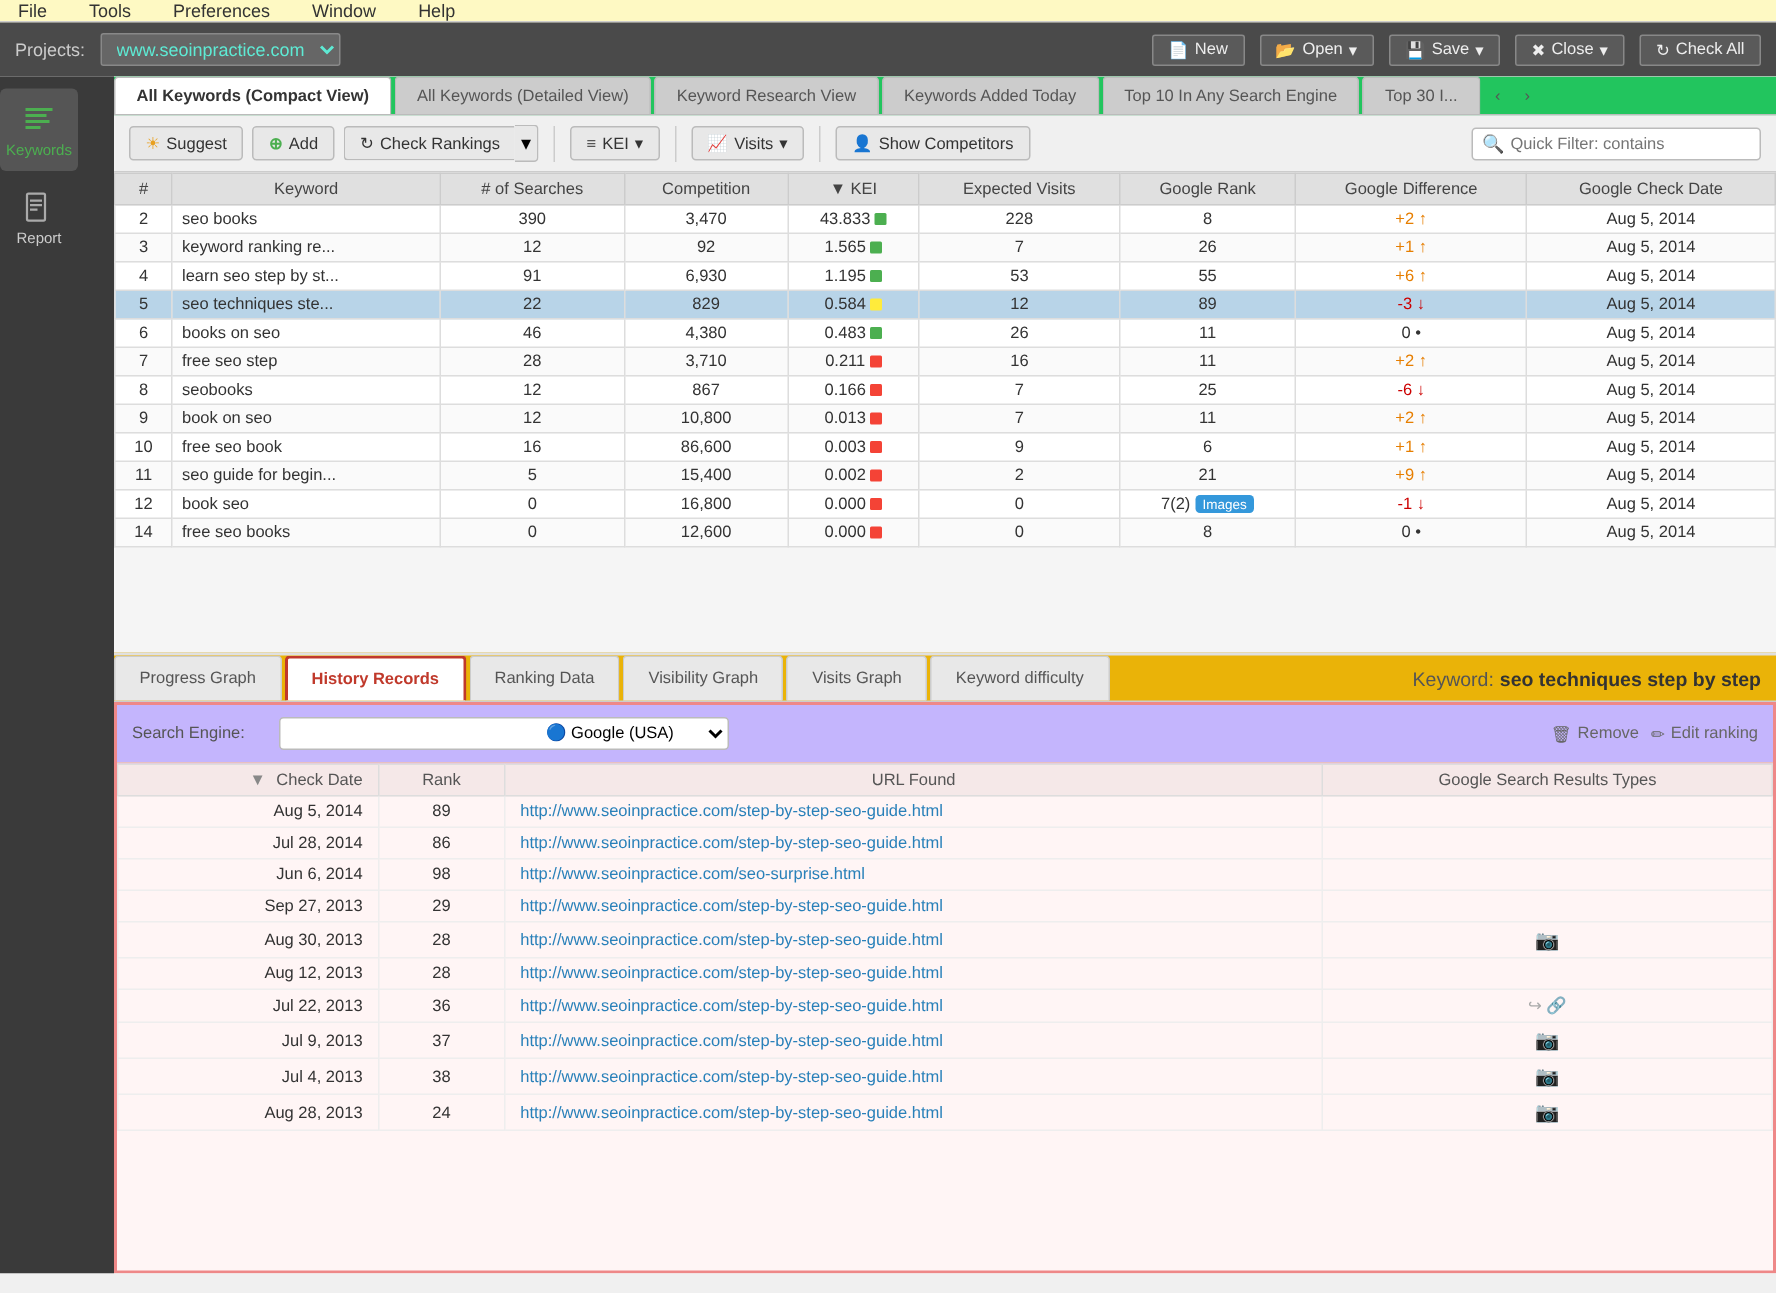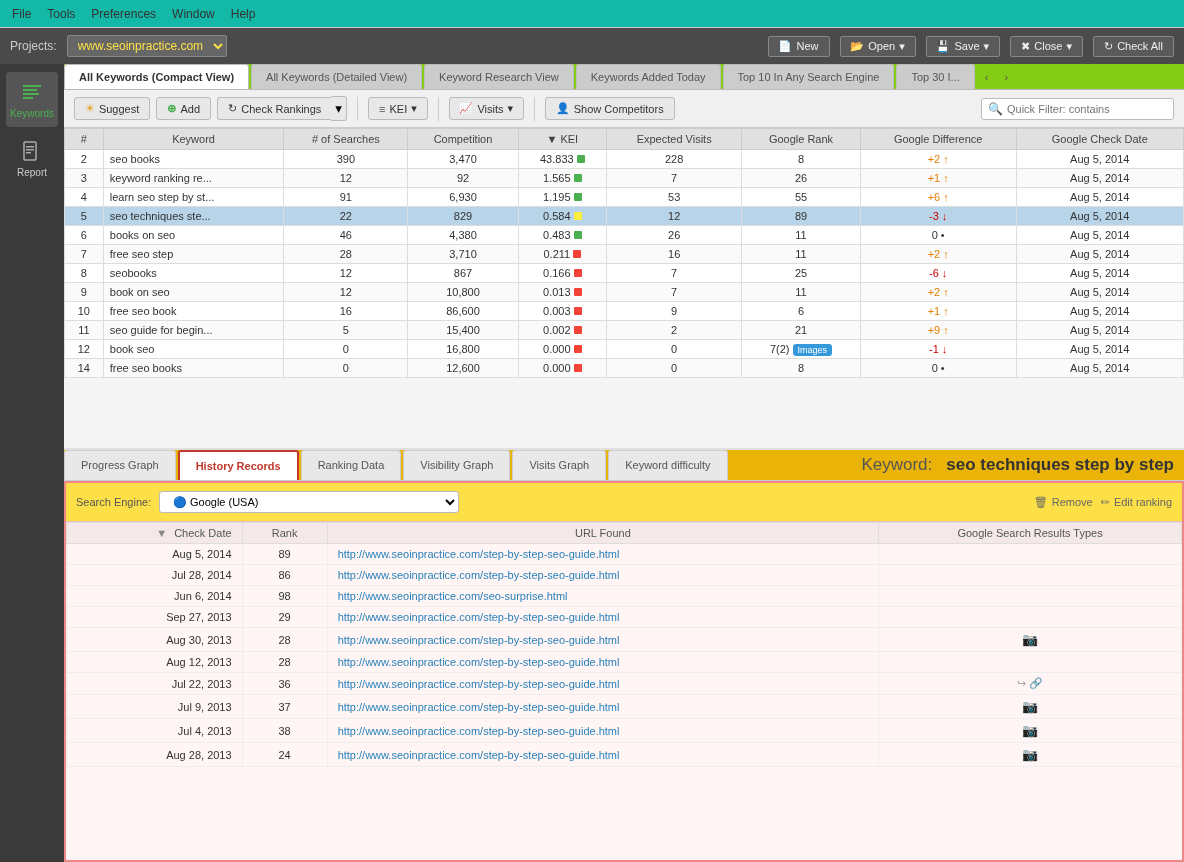--- a/index.html
+++ b/index.html
@@ -1,40 +1,40 @@
 <!DOCTYPE html>
 <html><head>
   <meta charset="utf-8">
   <style>
     * { box-sizing: border-box; margin: 0; padding: 0; }
     body { font-family: Arial, sans-serif; font-size: 12px; background: #f0f0f0; color: #333; overflow: hidden; }
 
     
-    .menu-bar { background: #14b8a6; border-bottom: 1px solid #ccc; padding: 3px 8px; display: flex; align-items: center; gap: 8px; height: 28px; }
+    .menu-bar { background: #fef9c3; border-bottom: 1px solid #ccc; padding: 3px 8px; display: flex; align-items: center; gap: 20px; height: 15px; }
     .menu-item { font-size: 12px; color: #333; cursor: pointer; padding: 2px 4px; }
 
     
     .title-bar { background: #4a4a4a; color: white; padding: 4px 10px; display: flex; align-items: center; gap: 10px; height: 36px; }
     .title-bar-label { font-size: 12px; color: #ccc; }
-    .project-select { background: #666; color: #fde047; border: 1px solid #888; padding: 2px 6px; font-size: 12px; border-radius: 2px; cursor: pointer; }
+    .project-select { background: #666; color: #5eead4; border: 1px solid #888; padding: 2px 6px; font-size: 12px; border-radius: 2px; cursor: pointer; }
     .title-btn { background: #5a5a5a; color: #eee; border: 1px solid #888; padding: 3px 10px; font-size: 11px; border-radius: 2px; cursor: pointer; display: flex; align-items: center; gap: 4px; }
     .spacer { flex: 1; }
 
     
     .layout { display: flex; height: calc(862px - 64px); }
-    .sidebar { width: 64px; background: #3a3a3a; display: flex; flex-direction: column; align-items: center; padding: 8px 0; gap: 4px; }
+    .sidebar { width: 76px; background: #3a3a3a; display: flex; flex-direction: column; padding: 8px 0; gap: 4px; }
     .sidebar-item { width: 52px; display: flex; flex-direction: column; align-items: center; padding: 8px 4px; border-radius: 4px; cursor: pointer; color: #ccc; font-size: 10px; gap: 4px; }
     .sidebar-item.active { background: #555; color: #4caf50; }
     .sidebar-icon { width: 24px; height: 24px; display: flex; align-items: center; justify-content: center; }
 
     
     .main-content { flex: 1; overflow: hidden; display: flex; flex-direction: column; background: #f5f5f5; }
 
     
-    .tab-bar { display: flex; background: #84cc16; border-bottom: 1px solid #bbb; overflow: hidden; align-items: flex-end; }
+    .tab-bar { display: flex; background: #22c55e; border-bottom: 1px solid #bbb; overflow: hidden; align-items: flex-end; }
     .tab { padding: 6px 14px; font-size: 11px; cursor: pointer; border: 1px solid #bbb; border-bottom: none; background: #ccc; color: #555; margin-right: 2px; border-radius: 3px 3px 0 0; white-space: nowrap; }
     .tab.active { background: white; color: #333; font-weight: bold; }
     .tab-more { padding: 6px 8px; font-size: 11px; cursor: pointer; color: #555; }
 
     
     .toolbar { display: flex; align-items: center; gap: 6px; padding: 6px 10px; background: #f0f0f0; border-bottom: 1px solid #ccc; }
     .toolbar-btn { display: flex; align-items: center; gap: 4px; padding: 4px 10px; background: #e8e8e8; border: 1px solid #bbb; border-radius: 3px; cursor: pointer; font-size: 11px; color: #333; }
     .toolbar-separator { width: 1px; height: 24px; background: #ccc; margin: 0 4px; }
     .filter-box { margin-left: auto; display: flex; align-items: center; border: 1px solid #bbb; border-radius: 3px; background: white; padding: 3px 6px; gap: 4px; }
     .filter-input { border: none; outline: none; font-size: 11px; color: #999; width: 160px; }
@@ -46,28 +46,28 @@
     .keyword-table tr:nth-child(even) { background: #fafafa; }
     .keyword-table tr:nth-child(odd) { background: white; }
     .keyword-table tr.selected { background: #b8d4e8 !important; }
     .keyword-table td.left { text-align: left; }
     .table-scroll { overflow-y: auto; overflow-x: auto; flex: 1; max-height: 320px; }
 
     
     .bottom-tabs { display: flex; background: #eab308; border-bottom: 1px solid #ccc; border-top: 2px solid #e0e0e0; }
     .bottom-tab { padding: 8px 16px; font-size: 11px; cursor: pointer; border: 1px solid #ccc; border-bottom: none; background: #e8e8e8; color: #555; margin-right: 2px; border-radius: 3px 3px 0 0; }
     .bottom-tab.active { background: white; color: #333; font-weight: bold; border: 2px solid #c0392b; border-bottom: none; color: #c0392b; }
-    .keyword-label { margin-left: auto; display: flex; align-items: center; gap: 14px; padding: 4px 10px; font-size: 17px; color: #555; }
+    .keyword-label { margin-left: auto; display: flex; align-items: center; gap: 4px; padding: 4px 10px; font-size: 13px; color: #555; }
     .keyword-value { color: #333; font-weight: bold; }
 
     
     .history-panel { border: 2px solid #e88; background: #fff5f5; flex: 1; overflow: hidden; display: flex; flex-direction: column; }
-    .history-toolbar { display: flex; align-items: center; padding: 8px 10px; background: #fde047; border-bottom: 1px solid #e8c0c0; gap: 8px; }
+    .history-toolbar { display: flex; align-items: center; padding: 8px 10px; background: #c4b5fd; border-bottom: 1px solid #e8c0c0; gap: 23px; }
     .history-toolbar label { font-size: 11px; color: #555; }
-    .engine-select { border: 1px solid #bbb; border-radius: 3px; padding: 3px 9px; font-size: 11px; background: white; flex: 1; max-width: 300px; }
+    .engine-select { border: 1px solid #bbb; border-radius: 3px; padding: 3px 20px; font-size: 11px; background: white; flex: 1; max-width: 300px; text-align: right; }
     .history-actions { margin-left: auto; display: flex; gap: 8px; align-items: center; }
     .action-btn { font-size: 11px; color: #666; cursor: pointer; display: flex; align-items: center; gap: 4px; }
 
     
     .history-table { width: 100%; border-collapse: collapse; font-size: 11px; }
     .history-table th { background: #f5e8e8; border: 1px solid #ddd; padding: 4px 10px; text-align: center; font-weight: normal; color: #555; }
     .history-table td { border: 1px solid #eee; padding: 4px 10px; }
     .history-table td.center { text-align: center; }
     .history-table td.right { text-align: right; }
     .history-table a { color: #2980b9; text-decoration: none; }

